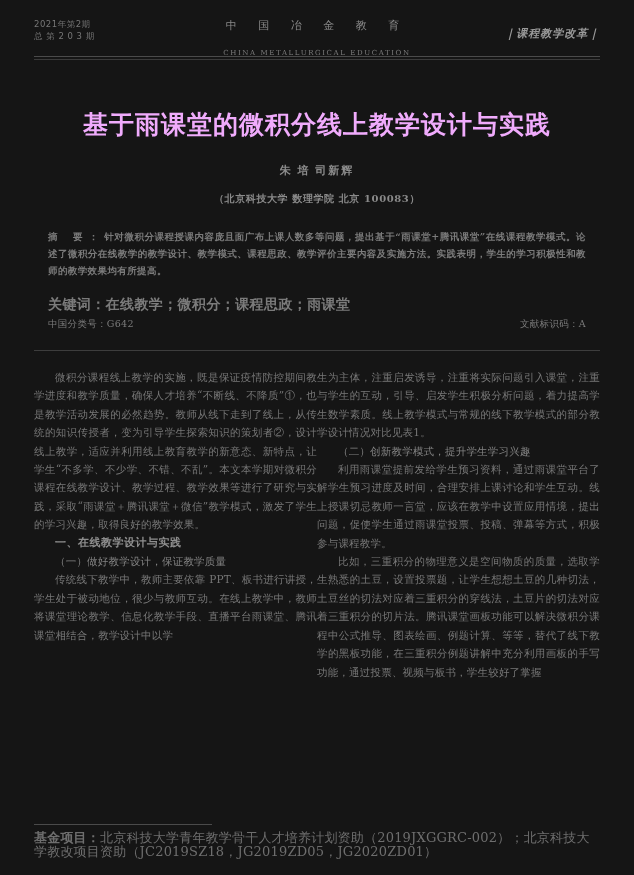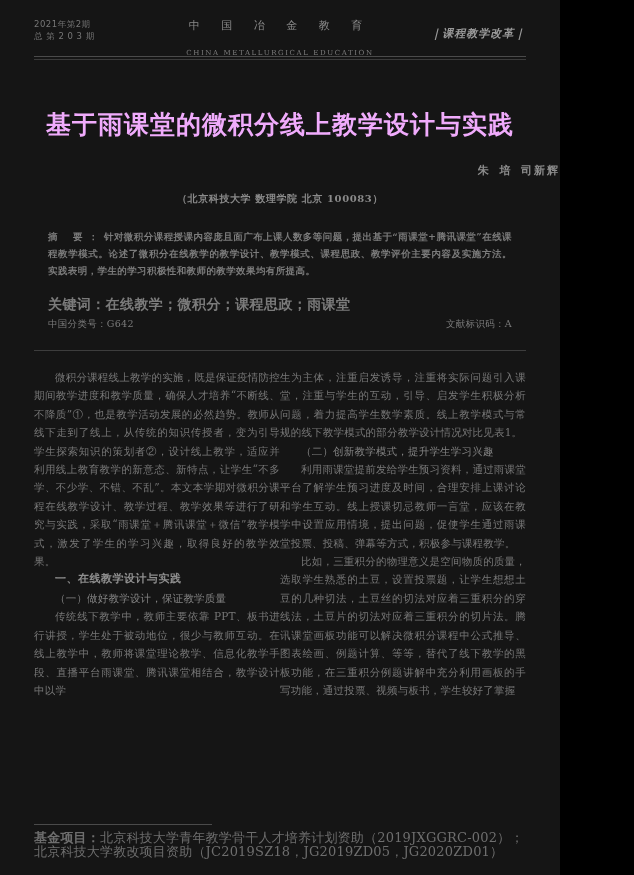--- a/index.html
+++ b/index.html
@@ -8,21 +8,21 @@
     background: #000;
   }
   body {
     width: 634px;
     height: 875px;
     overflow: hidden;
     font-family: "DejaVu Sans", "Liberation Sans", sans-serif;
   }
   .page {
     position: relative;
-    width: 560px;
+    width: 634px;
     height: 875px;
     background: #151515;
     color: #6d6d6d;
     box-sizing: border-box;
   }
   
   .header {
     position: absolute;
     left: 34px;
     right: 34px;
@@ -95,25 +95,25 @@
     letter-spacing: 1px;
     color: #f0abfc;
     font-family: "DejaVu Serif", "Liberation Serif", serif;
     font-weight: bold;
   }
   .authors {
     position: absolute;
     left: 0;
     right: 0;
     top: 163px;
-    text-align: right;
+    text-align: center;
     font-size: 11px;
     letter-spacing: 2px;
     color: #8d8d8d;
-    font-family: Liberation Mono, monospace;
+    font-family: Liberation Serif, serif;
     font-weight: bold;
   }
   .affil {
     position: absolute;
     left: 0;
     right: 0;
     top: 192px;
     text-align: center;
     font-size: 10px;
     letter-spacing: 0.6px;

